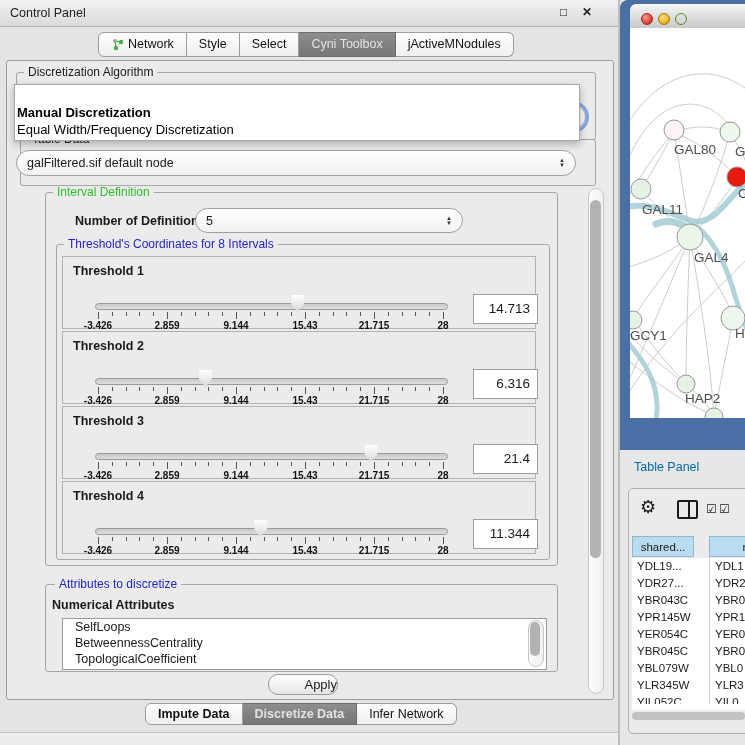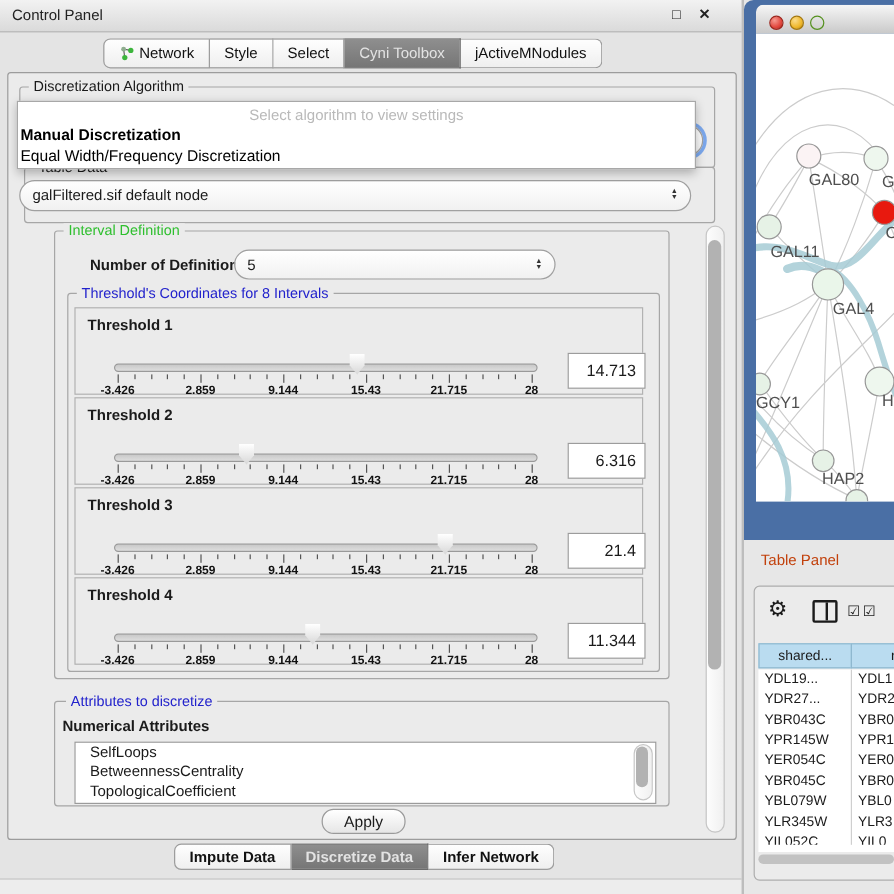--- a/index.html
+++ b/index.html
@@ -68,21 +68,21 @@
 
   .boldlabel{position:absolute;font-weight:bold;font-size:12.5px;white-space:nowrap;}
 
   
   .netframe{position:absolute;left:620px;top:0;width:125px;height:450px;background:#4a6fa5;border-radius:8px 0 0 0;}
   .nettitle{position:absolute;left:630px;top:4px;width:115px;height:24px;
             background:linear-gradient(#f6f6f6,#c9c9c9);border-radius:6px 0 0 0;border-bottom:1px solid #9a9a9a;}
   .light{position:absolute;top:9px;width:12px;height:12px;border-radius:50%;box-sizing:border-box;}
   .netcanvas{position:absolute;left:630px;top:28px;width:115px;height:390px;background:#fff;overflow:hidden;}
 
-  .tp-label{position:absolute;left:634px;top:460px;font-size:12.5px;color:#c2410c;}
+  .tp-label{position:absolute;left:634px;top:460px;font-size:12.5px;color:#0369a1;}
   .tp-panel{position:absolute;left:628px;top:488px;width:130px;height:244px;background:#ebebeb;
             border:1px solid #adadad;border-radius:5px;}
   .tp-icon{position:absolute;color:#1a1a1a;}
   .spliticon{position:absolute;width:17px;height:15px;border:2px solid #1a1a1a;border-radius:2px;}
   .spliticon::after{content:"";position:absolute;left:50%;top:0;width:2px;height:100%;background:#1a1a1a;}
   .th-cell{position:absolute;top:536px;height:21px;background:#badcf0;border:1px solid #8fb8cf;
            font-size:11.5px;line-height:21px;text-align:center;box-sizing:border-box;}
   .tbl-bg{position:absolute;left:632px;top:558px;width:113px;height:152px;background:#fff;}
   .tbl-rows{position:absolute;left:632px;top:558px;width:160px;height:146px;overflow:hidden;}
   .trow{height:17px;line-height:17px;font-size:11.5px;display:flex;}
@@ -97,21 +97,21 @@
 <div id="root">
 
   <div class="cp">
 
     <div class="titlebar">
       <span class="t">Control Panel</span>
       <span class="winbtn" style="left:560px;">□</span>
       <span class="winbtn" style="left:582px;font-weight:bold;">✕</span>
     </div>
 
-    <div class="seg" style="left:86px;top:32px;text-align:right;">
+    <div class="seg" style="left:98px;top:32px;text-align:right;">
       <div class="tab">
         <svg width="13" height="13" viewBox="0 0 13 13">
           <line x1="4" y1="3" x2="10" y2="4" stroke="#666" stroke-width="1"></line>
           <line x1="4" y1="3" x2="5" y2="10" stroke="#666" stroke-width="1"></line>
           <circle cx="4" cy="3" r="2" fill="#8fae8f"></circle>
           <circle cx="10" cy="4" r="2.2" fill="#3db53d"></circle>
           <circle cx="5" cy="10" r="2.2" fill="#3db53d"></circle>
         </svg>
         <span>Network</span>
       </div>
@@ -134,21 +134,20 @@
     <div class="group" style="left:16px;top:72px;width:578px;height:66px;"></div>
     <div class="gtitle" style="left:24px;top:66px;">Discretization Algorithm</div>
     <div class="combo focusring" style="left:24px;top:104px;width:540px;height:24px;">
       <span class="stepper">
           <span>▲</span>
           <span>▼</span>
         </span>
     </div>
 
     <div class="popup">
-      <div class="prompt">Select algorithm to view settings</div>
       <div class="opt1">Manual Discretization</div>
       <div class="opt2">Equal Width/Frequency Discretization</div>
     </div>
 
     <div class="group" style="left:20px;top:139px;width:574px;height:45px;"></div>
     <div class="gtitle" style="left:28px;top:133px;">Table Data</div>
     <div class="combo" style="left:16px;top:150px;width:538px;height:24px;gap:12px;">
       <span>galFiltered.sif default node</span>
       <span class="stepper">
           <span>▲</span>
@@ -350,30 +349,30 @@
     <div class="gtitle blue" style="left:55px;top:578px;">Attributes to discretize</div>
     <div class="boldlabel" style="left:52px;top:598px;">Numerical Attributes</div>
     <div class="listbox" style="left:62px;top:618px;width:483px;height:50px;">
       <div class="li">SelfLoops</div>
       <div class="li">BetweennessCentrality</div>
       <div class="li">TopologicalCoefficient</div>
     </div>
     <div class="vtrack" style="left:528px;top:620px;width:14px;height:45px;"></div>
     <div class="vthumb" style="left:530px;top:622px;width:10px;height:34px;"></div>
 
-    <div class="btn" style="left:268px;top:674px;width:68px;height:19px;">Apply</div>
+    <div class="btn" style="left:268px;top:674px;width:68px;height:19px;text-align:right;">Apply</div>
 
     <div class="seg" style="left:145px;top:703px;">
       <div class="tab" style="height:20px;line-height:20px;font-weight:600;">
         <span>Impute Data</span>
       </div>
       <div class="tab selected" style="height:20px;line-height:20px;font-weight:600;">
         <span>Discretize Data</span>
       </div>
-      <div class="tab" style="height:20px;line-height:20px;font-weight:700;">
+      <div class="tab" style="height:20px;line-height:20px;font-weight:400;">
         <span>Infer Network</span>
       </div>
     </div>
 
     <div style="position:absolute;left:0;top:732px;width:618px;height:13px;background:#ededed;border-top:1px solid #c4c4c4;"></div>
   </div>
 
   <div style="position:absolute;left:618px;top:0;width:2px;height:745px;background:#bdbdbd;"></div>
 
   <div class="netframe"></div>
@@ -442,21 +441,21 @@
   </div>
 
   <div class="tp-label">Table Panel</div>
   <div class="tp-panel"></div>
 
   <span class="tp-icon" style="left:640px;top:496px;font-size:18px;">⚙</span>
   <span class="spliticon" style="left:677px;top:500px;"></span>
   <span class="tp-icon" style="left:706px;top:502px;font-size:12px;">☑</span>
   <span class="tp-icon" style="left:719px;top:502px;font-size:12px;">☑</span>
 
-  <div class="th-cell" style="left:632px;width:78px;">shared...</div>
+  <div class="th-cell" style="left:632px;width:62px;">shared...</div>
   <div class="th-cell" style="left:709px;width:80px;">na</div>
 
   <div class="tbl-bg"></div>
   <div class="tbl-rows">
     <div class="trow">
         <span class="c1">YDL19...</span>
         <span class="c2">YDL1</span>
       </div>
     <div class="trow">
         <span class="c1">YDR27...</span>

